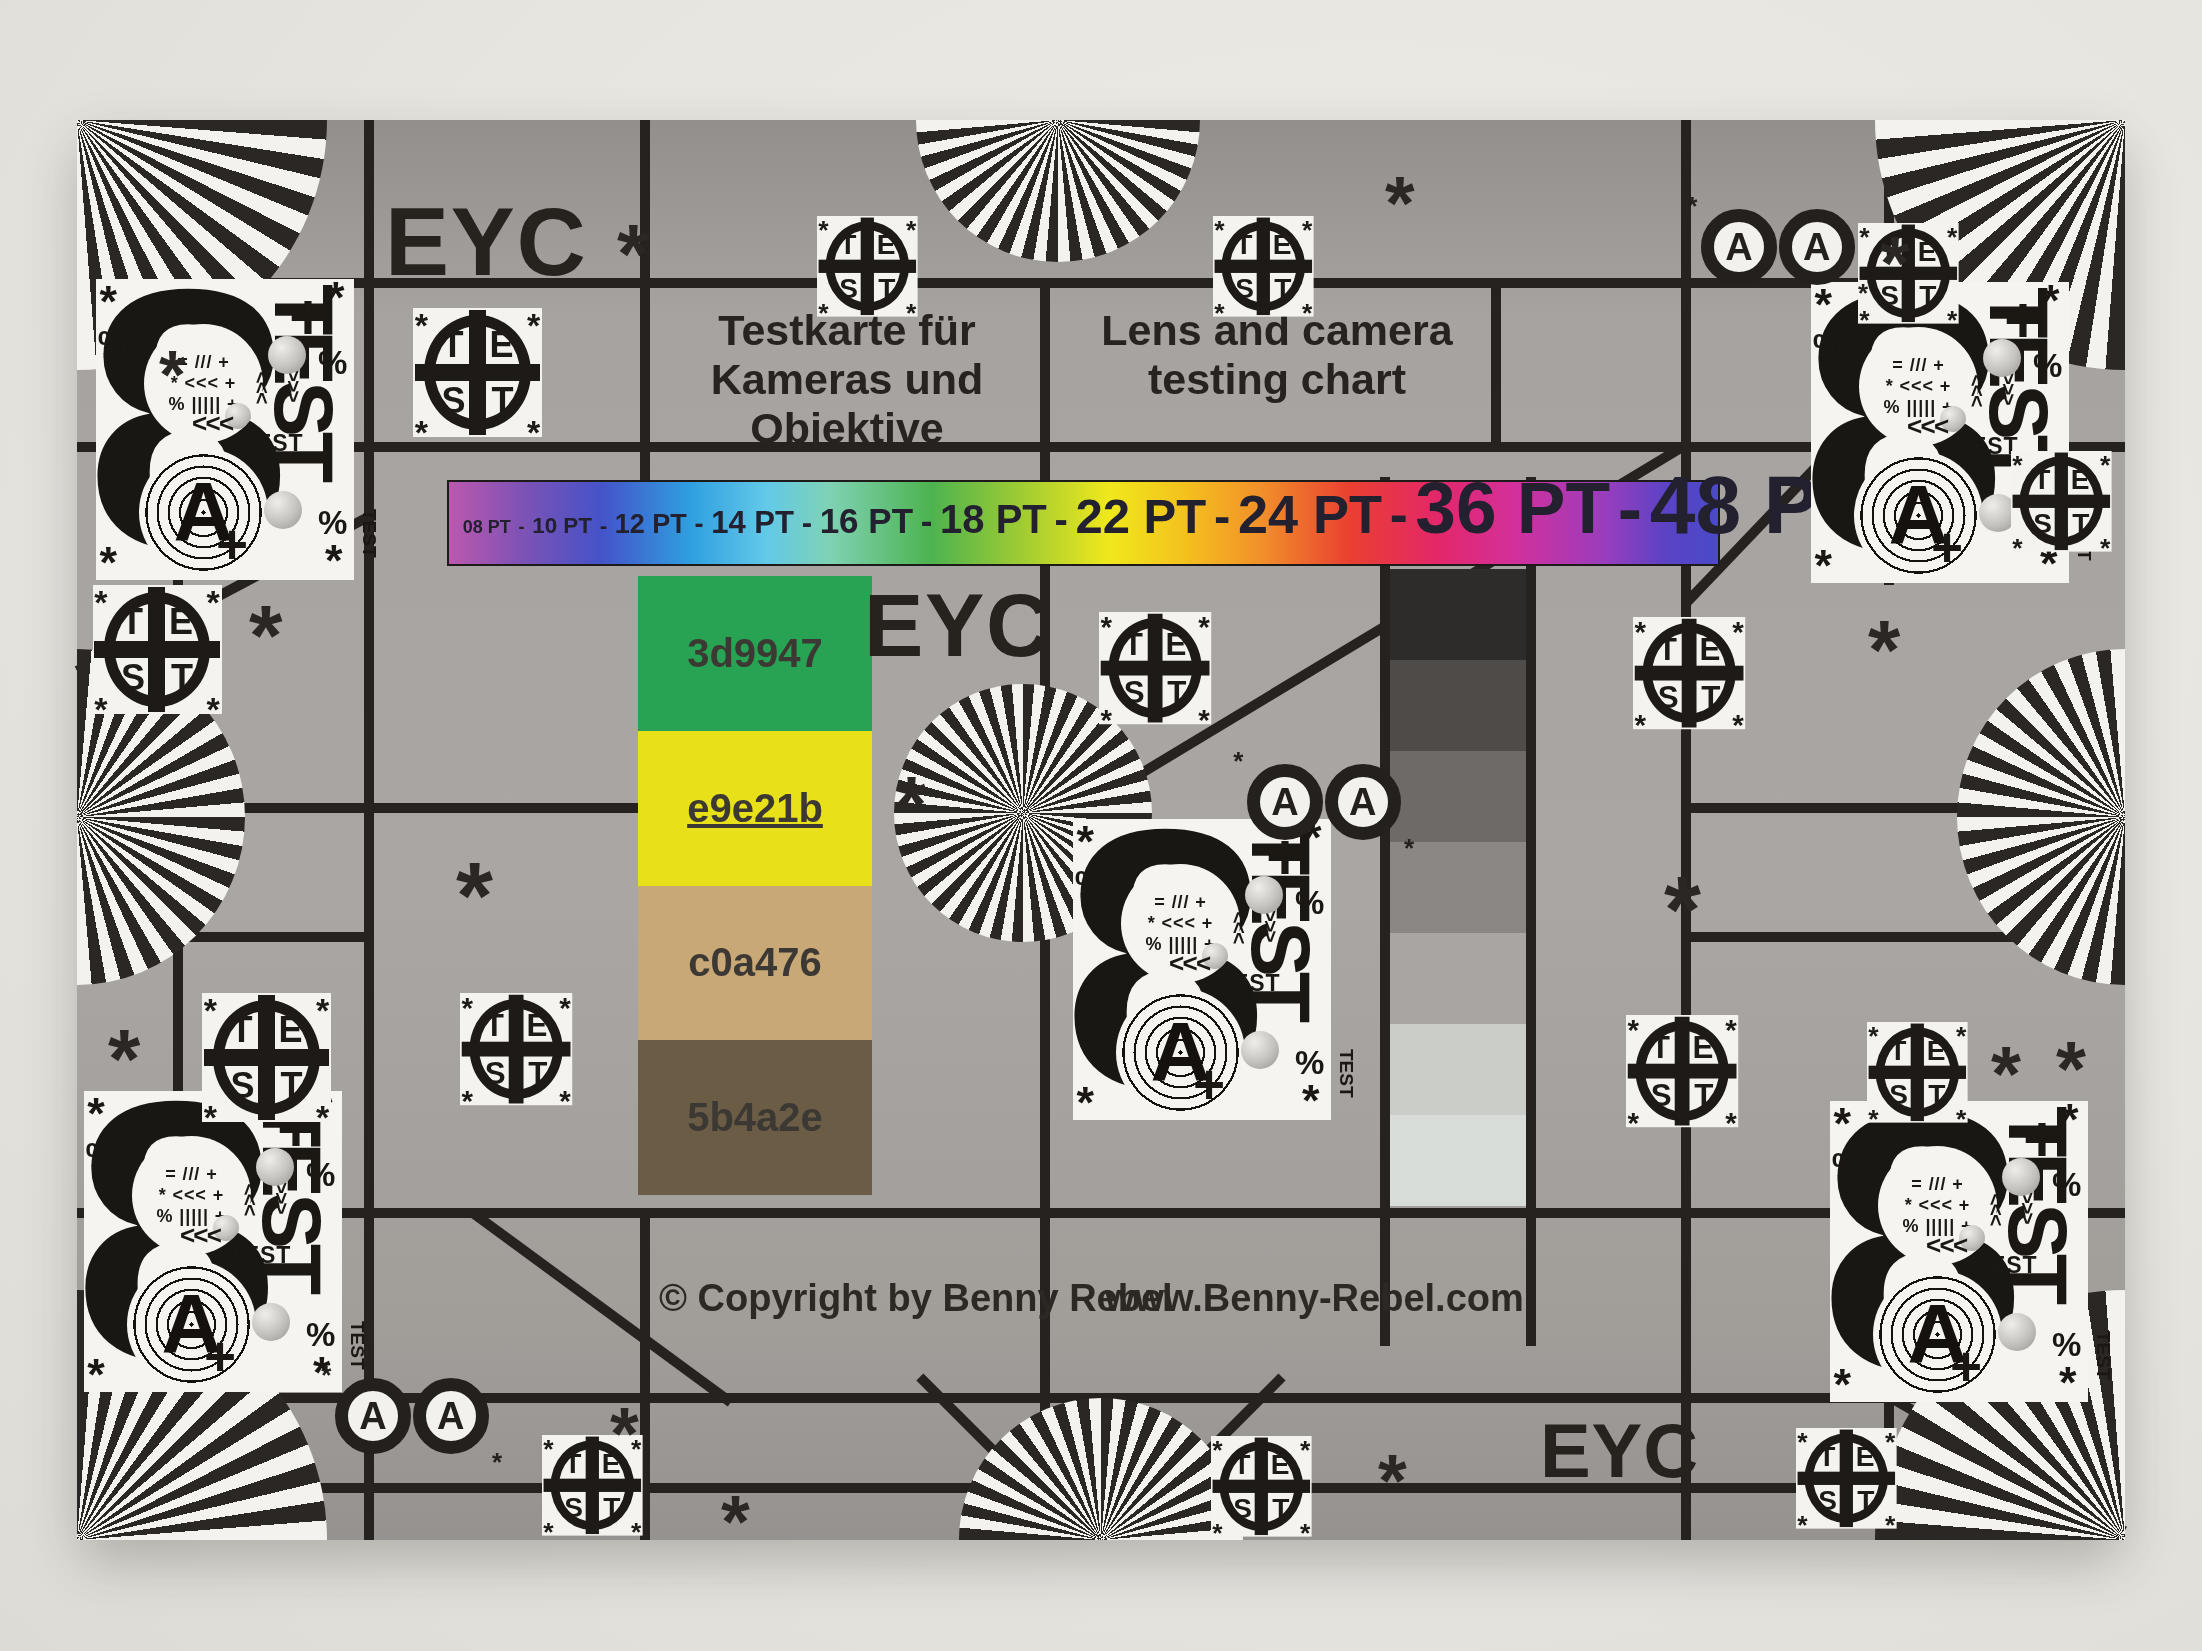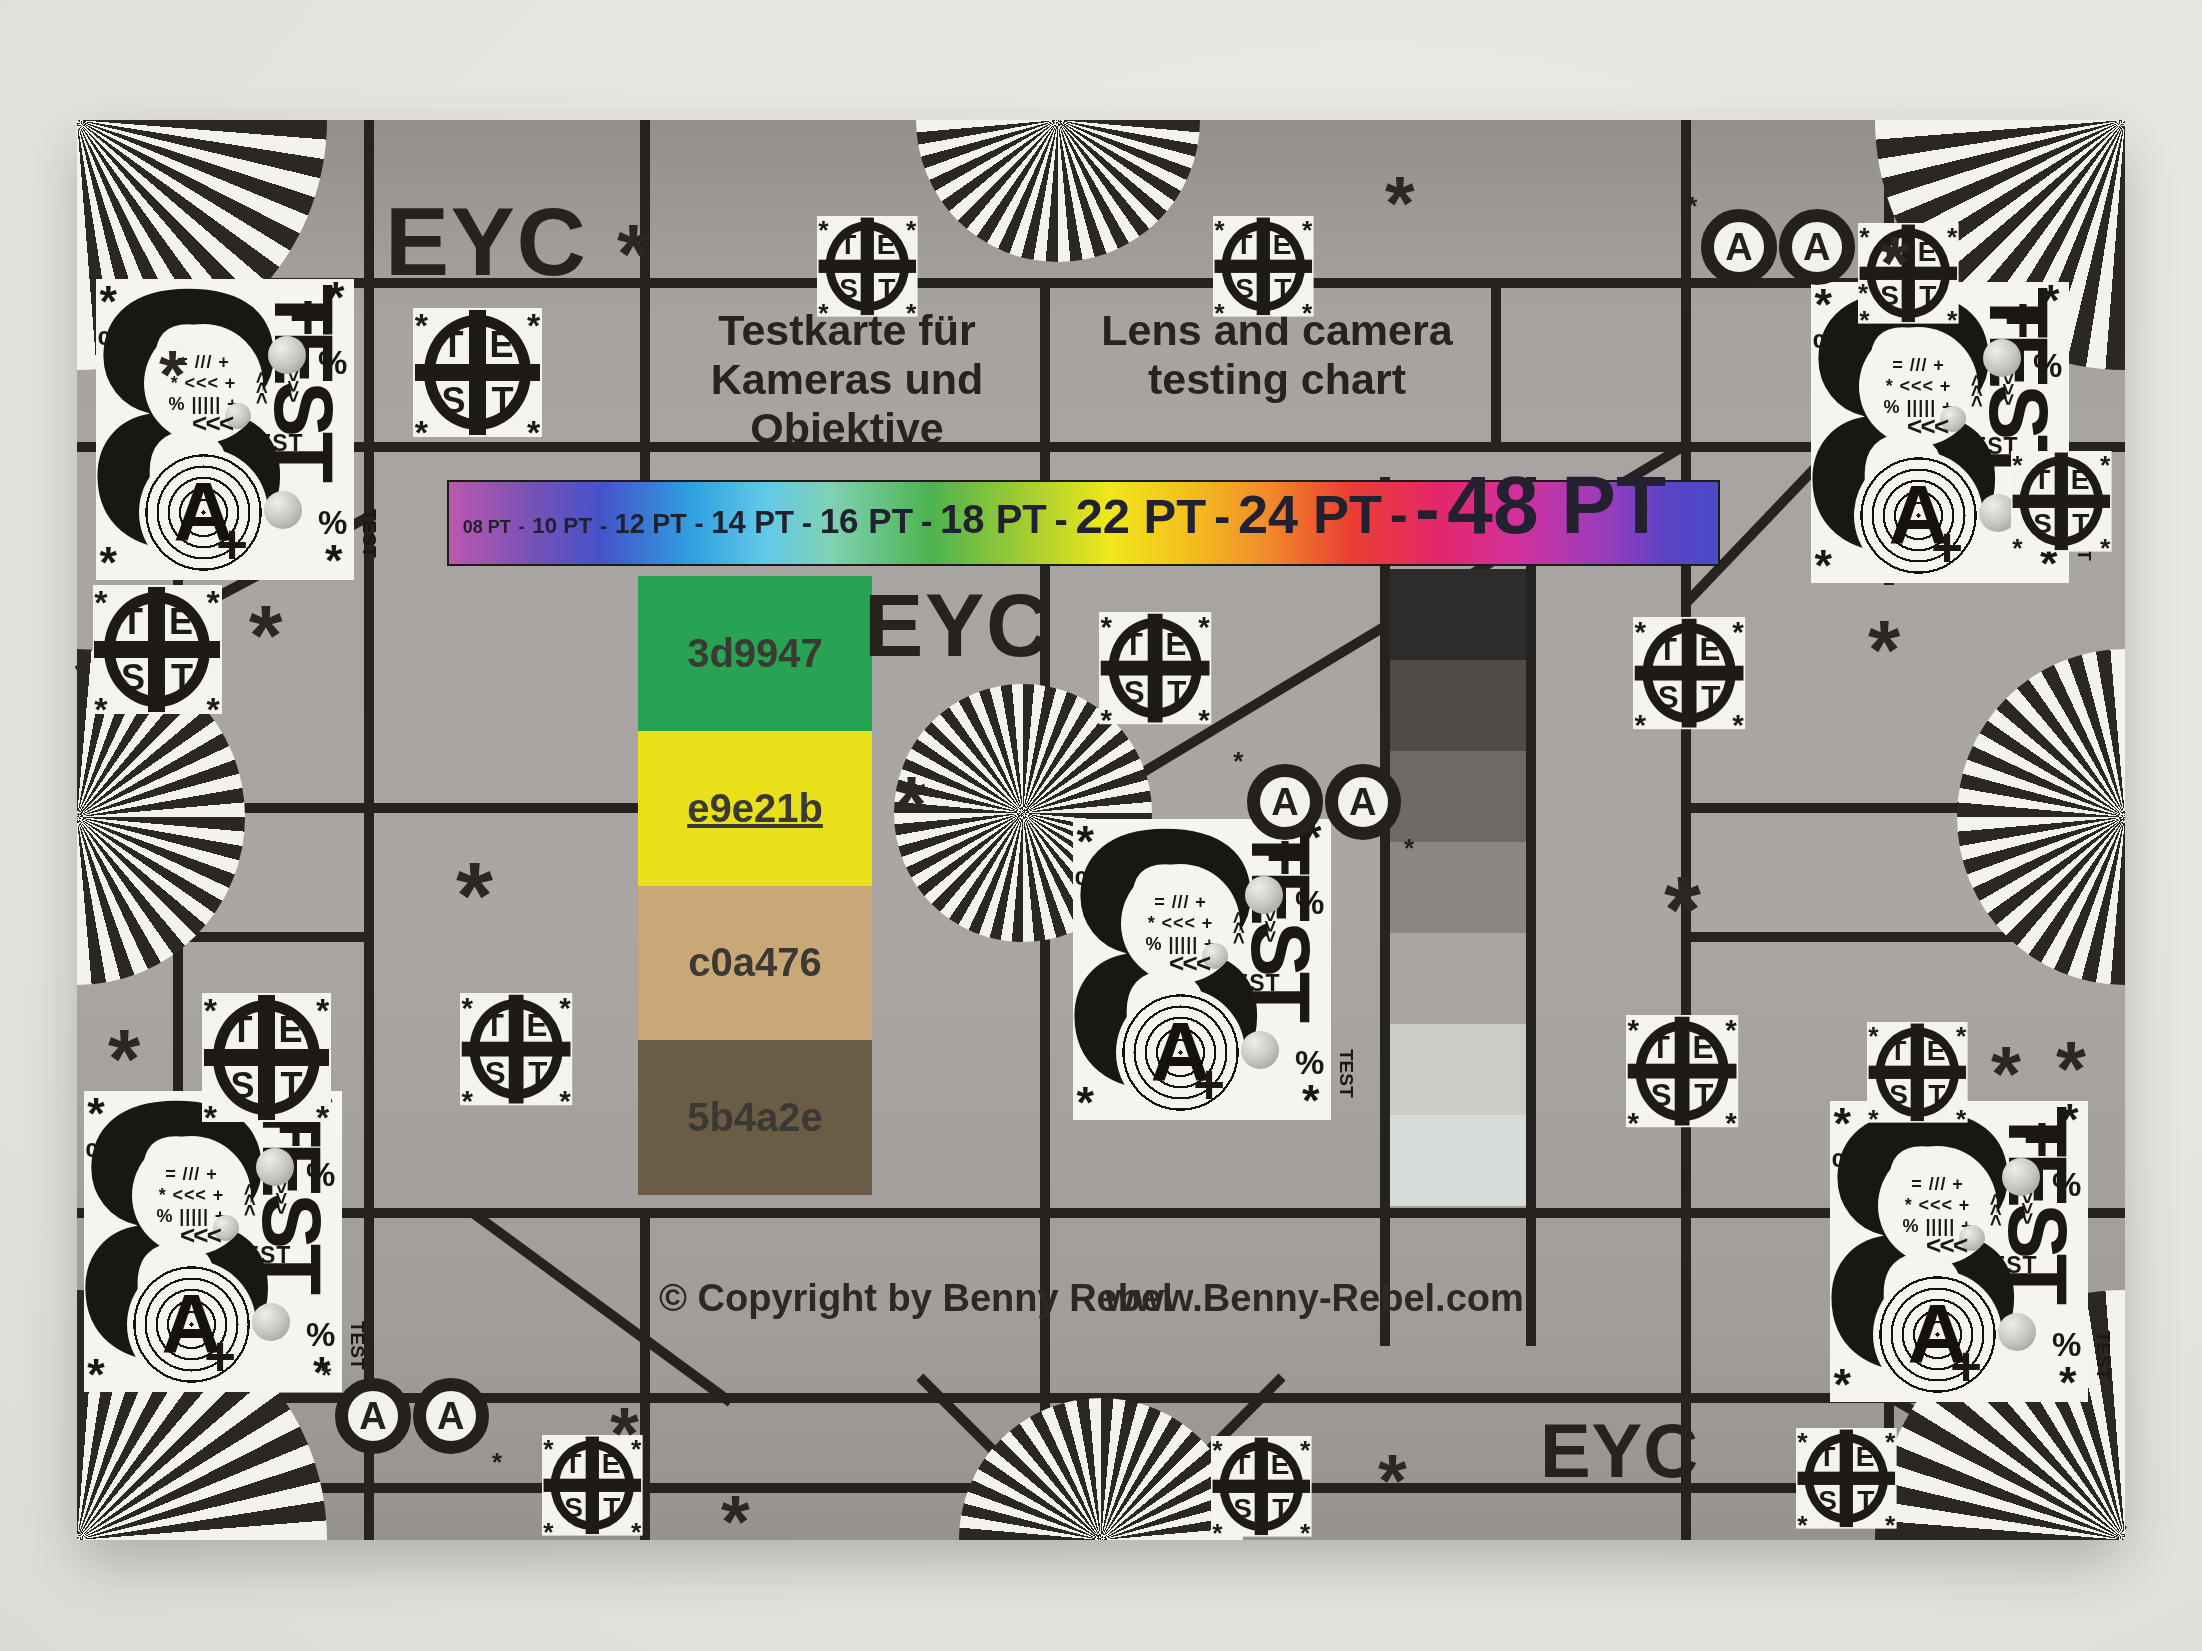--- a/index.html
+++ b/index.html
@@ -146,20 +146,21 @@
       <span class="pt3">14 PT</span>
         <span class="pt3 da">-</span>
       <span class="pt4">16 PT</span>
         <span class="pt4 da">-</span>
       <span class="pt5">18 PT</span>
         <span class="pt5 da">-</span>
       <span class="pt6">22 PT</span>
         <span class="pt6 da">-</span>
       <span class="pt7">24 PT</span>
         <span class="pt7 da">-</span>
+      <span class="pt8">36 PT</span>
         <span class="pt8 da">-</span>
       <span class="pt9">48 PT</span>
     </div>
   </div>
 
   <div id="swatches">
     <div class="sw" style="background: rgb(39, 163, 83);">3d9947</div>
     <div class="sw" style="background: rgb(232, 224, 25); text-decoration: underline;">e9e21b</div>
     <div class="sw" style="background: rgb(201, 168, 120);">c0a476</div>
     <div class="sw" style="background: rgb(107, 93, 69);">5b4a2e</div>

